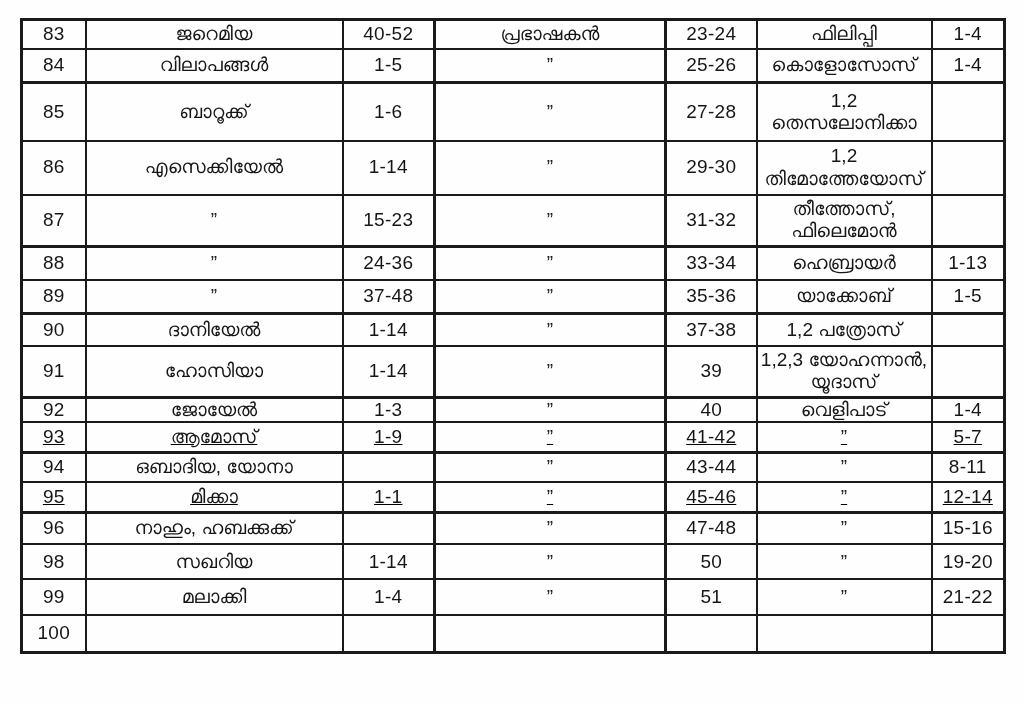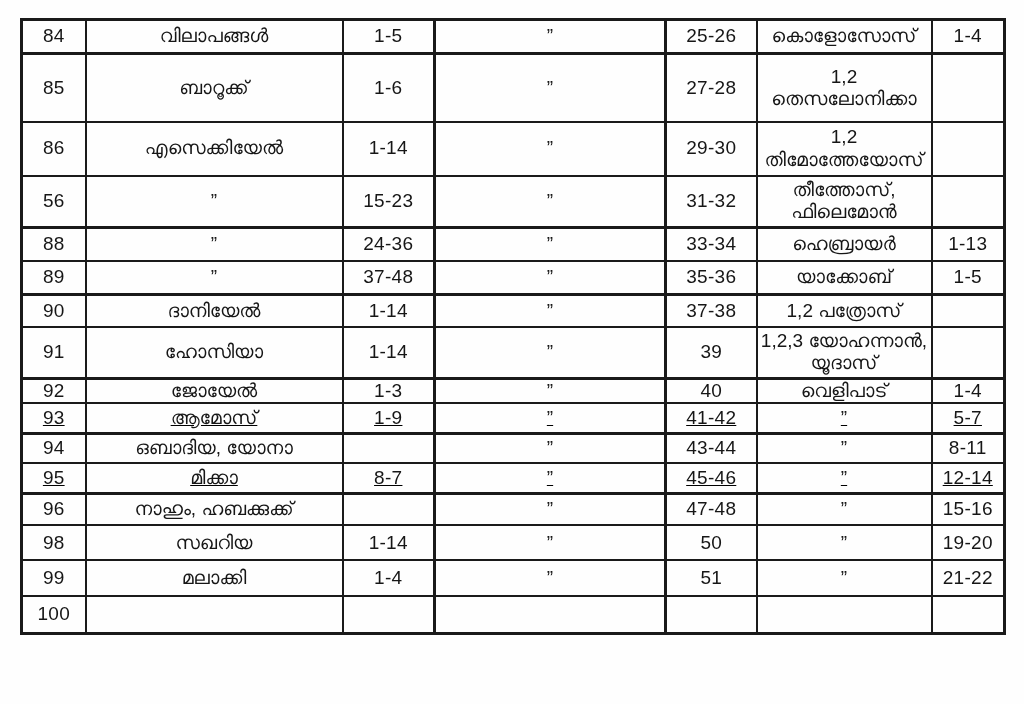--- a/index.html
+++ b/index.html
@@ -63,51 +63,60 @@
     <colgroup>
       <col style="width:64px">
       <col style="width:257px">
       <col style="width:92px">
       <col style="width:231px">
       <col style="width:91px">
       <col style="width:175px">
       <col style="width:73px">
     </colgroup>
     <tbody>
+        <tr style="height: 29px;">
+          <td class="num-cell">83</td>
+          <td>ജറെമിയ</td>
+          <td class="num-cell">40-52</td>
+          <td>പ്രഭാഷകൻ</td>
+          <td class="num-cell">23-24</td>
+          <td>ഫിലിപ്പി</td>
+          <td class="num-cell">1-4</td>
+        </tr>
         <tr class="thick-bottom" style="height: 34px;">
           <td class="num-cell">84</td>
           <td>വിലാപങ്ങൾ</td>
           <td class="num-cell">1-5</td>
           <td class="ditto">”</td>
           <td class="num-cell">25-26</td>
           <td>കൊളോസോസ്</td>
           <td class="num-cell">1-4</td>
         </tr>
-        <tr style="height: 68px;">
+        <tr style="height: 58px;">
           <td class="num-cell">85</td>
           <td>ബാറൂക്ക്</td>
           <td class="num-cell">1-6</td>
           <td class="ditto">”</td>
           <td class="num-cell">27-28</td>
           <td>1,2
 തെസലോനിക്കാ</td>
           <td class="num-cell"></td>
         </tr>
         <tr style="height: 54px;">
           <td class="num-cell">86</td>
           <td>എസെക്കിയേൽ</td>
           <td class="num-cell">1-14</td>
           <td class="ditto">”</td>
           <td class="num-cell">29-30</td>
           <td>1,2
 തിമോത്തേയോസ്</td>
           <td class="num-cell"></td>
         </tr>
         <tr class="thick-bottom" style="height: 52px;">
-          <td class="num-cell">56</td>
+          <td class="num-cell">87</td>
           <td class="ditto">”</td>
           <td class="num-cell">15-23</td>
           <td class="ditto">”</td>
           <td class="num-cell">31-32</td>
           <td>തീത്തോസ്,
 ഫിലെമോൻ</td>
           <td class="num-cell"></td>
         </tr>
         <tr style="height: 33px;">
           <td class="num-cell">88</td>
@@ -169,21 +178,21 @@
           <td>ഒബാദിയ, യോനാ</td>
           <td class="num-cell"></td>
           <td class="ditto">”</td>
           <td class="num-cell">43-44</td>
           <td class="ditto">”</td>
           <td class="num-cell">8-11</td>
         </tr>
         <tr class="thick-bottom" style="height: 30px; text-decoration: underline;">
           <td class="num-cell">95</td>
           <td>മിക്കാ</td>
-          <td class="num-cell">8-7</td>
+          <td class="num-cell">1-1</td>
           <td class="ditto">”</td>
           <td class="num-cell">45-46</td>
           <td class="ditto">”</td>
           <td class="num-cell">12-14</td>
         </tr>
         <tr style="height: 32px;">
           <td class="num-cell">96</td>
           <td>നാഹും, ഹബക്കുക്ക്</td>
           <td class="num-cell"></td>
           <td class="ditto">”</td>

